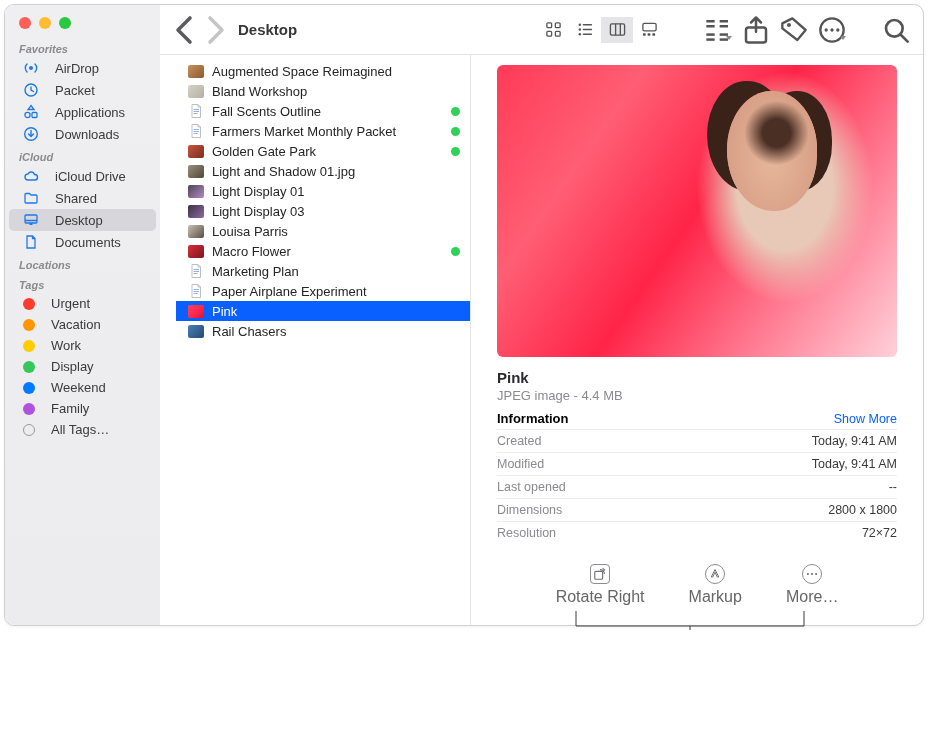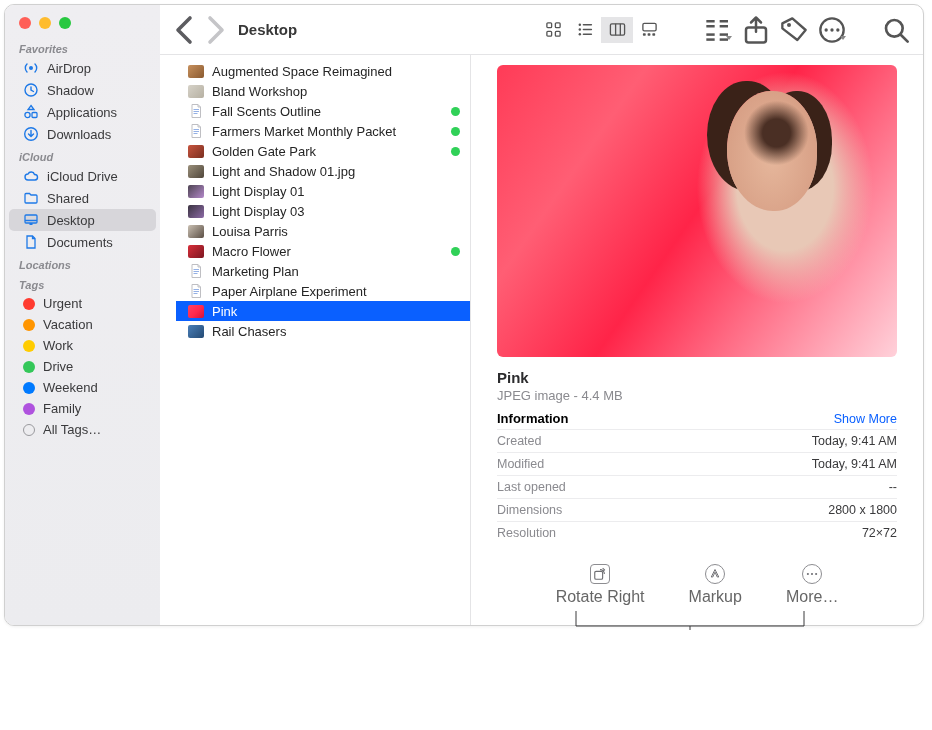--- a/index.html
+++ b/index.html
@@ -5,21 +5,21 @@
   * { box-sizing: border-box; margin: 0; padding: 0; font-family: -apple-system, "Helvetica Neue", Helvetica, Arial, sans-serif; }
   body { background: #fff; width: 932px; }
   .window { width: 920px; height: 622px; margin: 4px; border: 1px solid #d0d0d0; border-radius: 10px; overflow: hidden; display: flex; background: #fff; box-shadow: 0 1px 3px rgba(0,0,0,0.06); }
 
   
   .sidebar { width: 155px; background: linear-gradient(#efeef1,#ececef); display: flex; flex-direction: column; font-size: 13px; color: #3a3a3c; }
   .traffic { display: flex; gap: 8px; padding: 12px 0 8px 14px; }
   .tl { width: 12px; height: 12px; border-radius: 50%; }
   .tl.r { background: #ff5f57; } .tl.y { background: #febc2e; } .tl.g { background: #28c840; }
   .sb-head { font-size: 11px; color: #8a8a8f; font-weight: 600; padding: 6px 14px 2px; font-style: italic; }
-  .sb-item { display: flex; align-items: center; gap: 8px; padding: 3px 10px 3px 14px; cursor: default; border-radius: 5px; margin: 0 4px; }
+  .sb-item { display: flex; align-items: center; gap: 16px; padding: 3px 10px 3px 14px; cursor: default; border-radius: 5px; margin: 0 4px; }
   .sb-item.sel { background: #d7d6da; }
   .sb-icon { width: 16px; display:flex; align-items:center; justify-content:center; color:#1e79e7;}
   .sb-icon svg { width:16px; height:16px; }
   .tag-dot { width:12px; height:12px; border-radius:50%; flex:0 0 12px; }
   .tag-dot.hollow { border:1.5px solid #9a9a9e; background:transparent;}
 
   
   .main { flex:1; display:flex; flex-direction:column; }
   .toolbar { height:50px; display:flex; align-items:center; padding:0 12px; gap:8px; border-bottom:1px solid #e4e4e6;}
   .nav-btn { width:24px; height:26px; display:flex; align-items:center; justify-content:center; color:#5c5c60;}
@@ -90,21 +90,21 @@
           </div>
           <span>AirDrop</span>
         </div>
         <div class="sb-item">
           <div class="sb-icon">
             <svg viewBox="0 0 16 16">
               <circle cx="8" cy="8" r="6" fill="none" stroke="currentColor" stroke-width="1.4"></circle>
               <path d="M8 5 L8 8 L10.5 9.5" fill="none" stroke="currentColor" stroke-width="1.4" stroke-linecap="round"></path>
             </svg>
           </div>
-          <span>Shadow</span>
+          <span>Packet</span>
         </div>
         <div class="sb-item">
           <div class="sb-icon">
             <svg viewBox="0 0 16 16">
               <path d="M8 1.5 L11 5.5 H5 Z" fill="none" stroke="currentColor" stroke-width="1.3"></path>
               <circle cx="4.5" cy="11" r="2.6" fill="none" stroke="currentColor" stroke-width="1.3"></circle>
               <rect x="9" y="8.5" width="5" height="5" rx="1" fill="none" stroke="currentColor" stroke-width="1.3"></rect>
             </svg>
           </div>
           <span>Applications</span>
@@ -163,21 +163,21 @@
         <div class="sb-item">
           <div class="tag-dot" style="background: rgb(255, 149, 0);"></div>
           <span>Vacation</span>
         </div>
         <div class="sb-item">
           <div class="tag-dot" style="background: rgb(255, 204, 0);"></div>
           <span>Work</span>
         </div>
         <div class="sb-item">
           <div class="tag-dot" style="background: rgb(52, 199, 89);"></div>
-          <span>Drive</span>
+          <span>Display</span>
         </div>
         <div class="sb-item">
           <div class="tag-dot" style="background: rgb(0, 122, 255);"></div>
           <span>Weekend</span>
         </div>
         <div class="sb-item">
           <div class="tag-dot" style="background: rgb(175, 82, 222);"></div>
           <span>Family</span>
         </div>
         <div class="sb-item">

